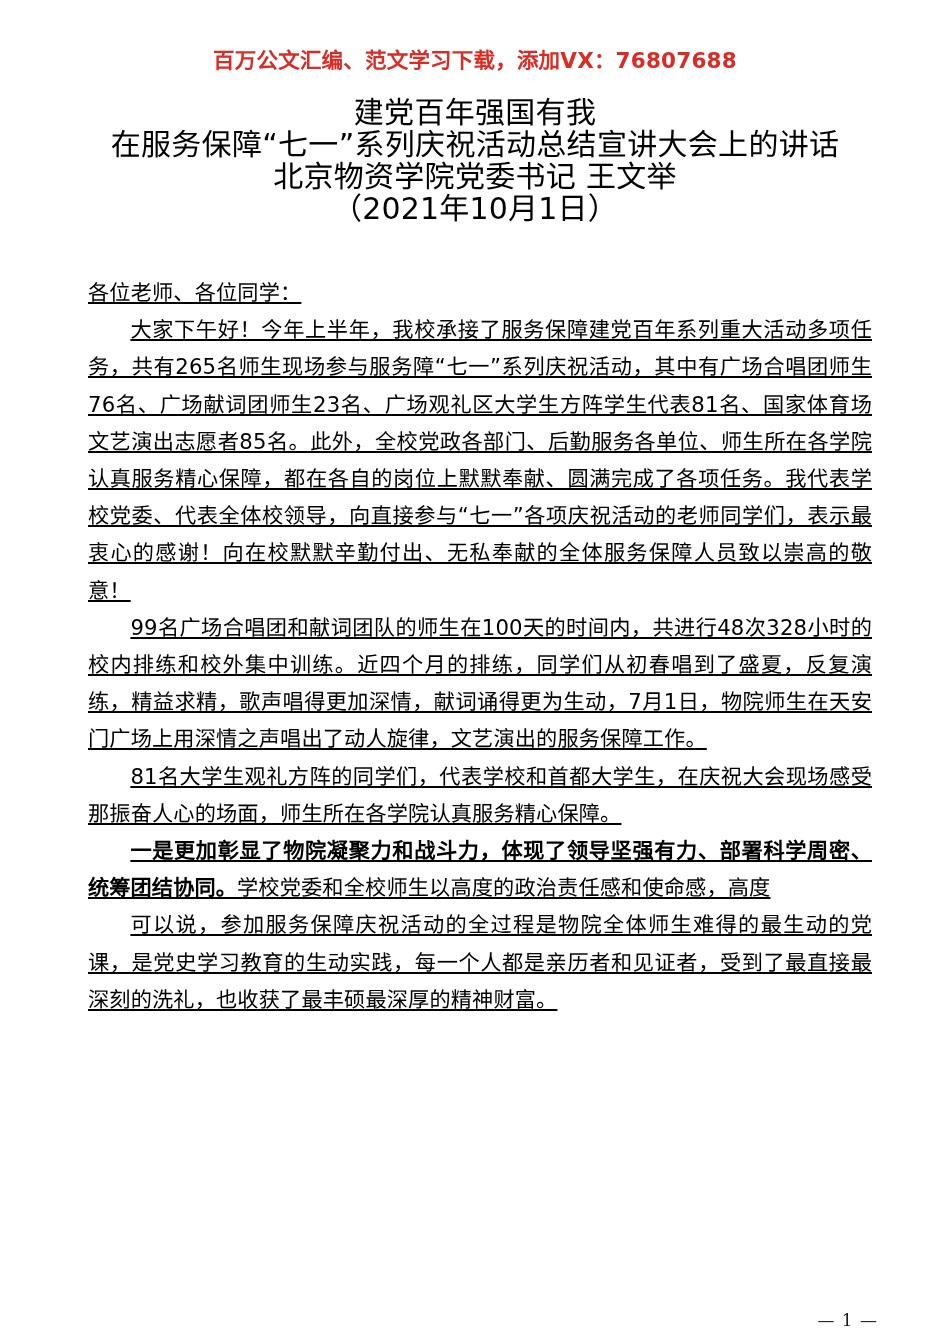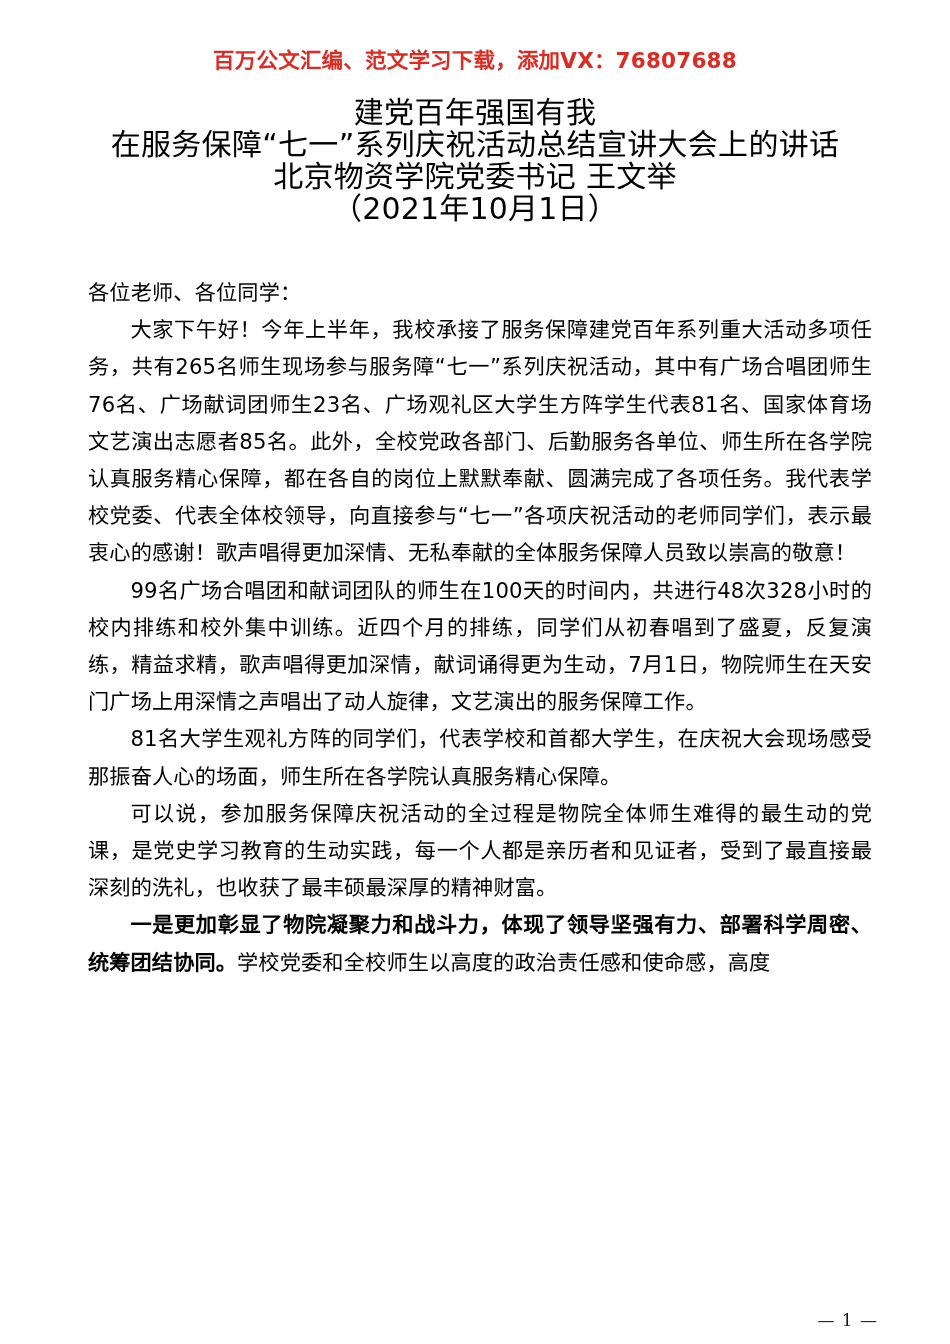--- a/index.html
+++ b/index.html
@@ -66,20 +66,21 @@
     line-height: 37.2px;
     text-align: justify;
     text-justify: inter-ideograph;
     letter-spacing: 0.15px;
   }
   .para {
     margin: 0;
     text-indent: 2em;
     text-align: justify;
     text-justify: inter-ideograph;
+    text-decoration: underline;
   }
   .para.no-indent {
     text-indent: 0;
   }
   .para .bold-run {
     font-weight: 700;
     letter-spacing: 0.1px;
   }
 
   
@@ -108,29 +109,29 @@
     <div class="title-line">建党百年强国有我</div>
     <div class="title-line">在服务保障“七一”系列庆祝活动总结宣讲大会上的讲话</div>
     <div class="title-line">北京物资学院党委书记  王文举</div>
     <div class="title-line doc-date">（2021年10月1日）</div>
   </div>
 
   <div class="body-text">
 
     <p class="para no-indent">各位老师、各位同学：</p>
 
-    <p class="para">大家下午好！今年上半年，我校承接了服务保障建党百年系列重大活动多项任务，共有265名师生现场参与服务障“七一”系列庆祝活动，其中有广场合唱团师生76名、广场献词团师生23名、广场观礼区大学生方阵学生代表81名、国家体育场文艺演出志愿者85名。此外，全校党政各部门、后勤服务各单位、师生所在各学院认真服务精心保障，都在各自的岗位上默默奉献、圆满完成了各项任务。我代表学校党委、代表全体校领导，向直接参与“七一”各项庆祝活动的老师同学们，表示最衷心的感谢！歌声唱得更加深情、无私奉献的全体服务保障人员致以崇高的敬意！</p>
+    <p class="para">大家下午好！今年上半年，我校承接了服务保障建党百年系列重大活动多项任务，共有265名师生现场参与服务障“七一”系列庆祝活动，其中有广场合唱团师生76名、广场献词团师生23名、广场观礼区大学生方阵学生代表81名、国家体育场文艺演出志愿者85名。此外，全校党政各部门、后勤服务各单位、师生所在各学院认真服务精心保障，都在各自的岗位上默默奉献、圆满完成了各项任务。我代表学校党委、代表全体校领导，向直接参与“七一”各项庆祝活动的老师同学们，表示最衷心的感谢！向在校默默辛勤付出、无私奉献的全体服务保障人员致以崇高的敬意！</p>
 
 
     <p class="para">99名广场合唱团和献词团队的师生在100天的时间内，共进行48次328小时的校内排练和校外集中训练。近四个月的排练，同学们从初春唱到了盛夏，反复演练，精益求精，歌声唱得更加深情，献词诵得更为生动，7月1日，物院师生在天安门广场上用深情之声唱出了动人旋律，文艺演出的服务保障工作。</p>
 
 
     <p class="para">81名大学生观礼方阵的同学们，代表学校和首都大学生，在庆祝大会现场感受那振奋人心的场面，师生所在各学院认真服务精心保障。</p>
 
+    <p class="para"><span class="bold-run">一是更加彰显了物院凝聚力和战斗力，体现了领导坚强有力、部署科学周密、统筹团结协同。</span><span>学校党委和全校师生以高度的政治责任感和使命感，高度</span></p>
+
     <p class="para">可以说，参加服务保障庆祝活动的全过程是物院全体师生难得的最生动的党课，是党史学习教育的生动实践，每一个人都是亲历者和见证者，受到了最直接最深刻的洗礼，也收获了最丰硕最深厚的精神财富。</p>
-
-    <p class="para"><span class="bold-run">一是更加彰显了物院凝聚力和战斗力，体现了领导坚强有力、部署科学周密、统筹团结协同。</span><span>学校党委和全校师生以高度的政治责任感和使命感，高度</span></p>
 
   </div>
 
   <div class="page-footer">— 1 —</div>
 
 </div>
 
 </body></html>

